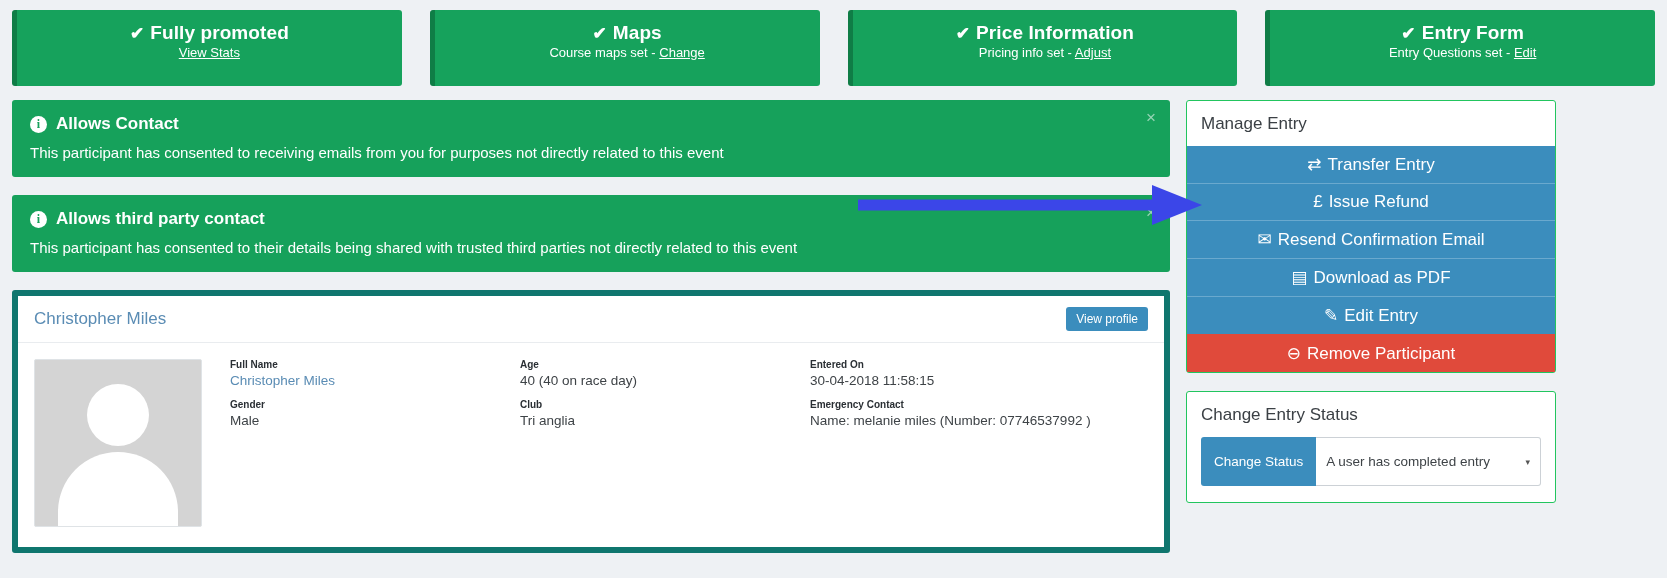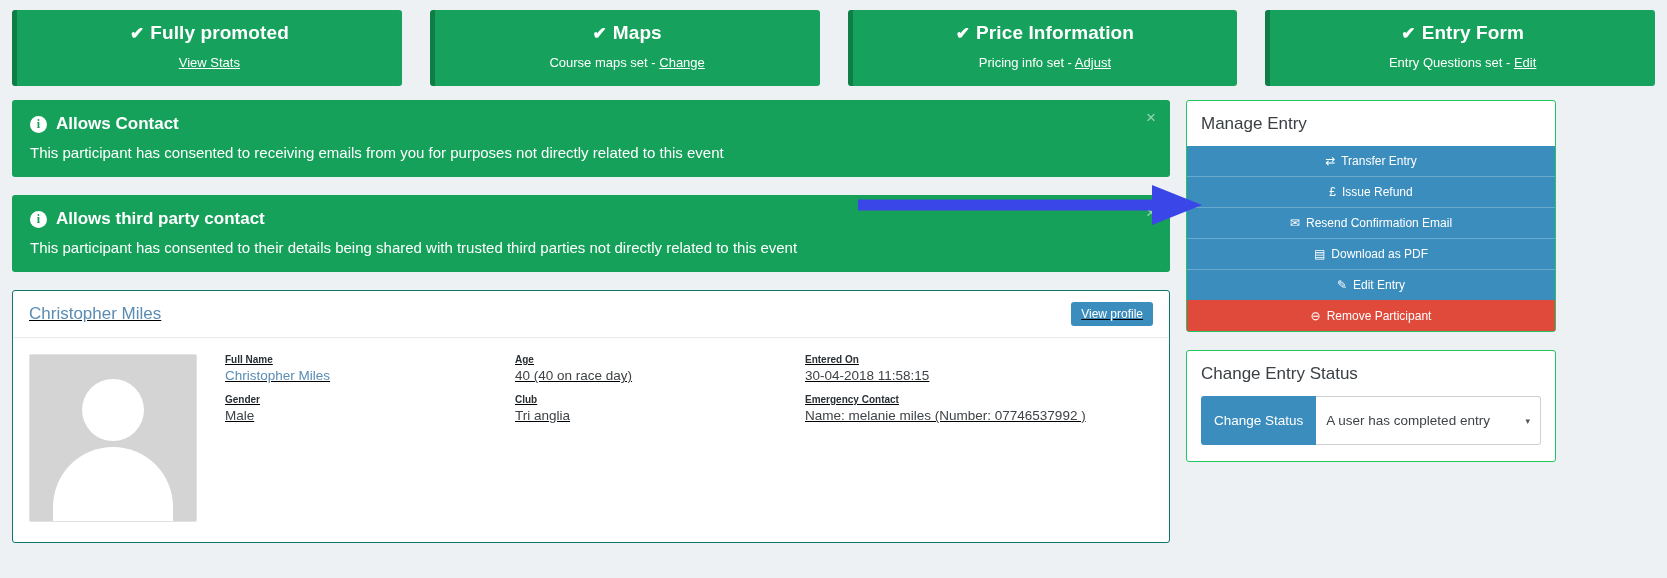--- a/index.html
+++ b/index.html
@@ -27,21 +27,20 @@
     color: #ffffff;
     text-align: center;
     padding: 12px 8px 14px 8px;
     height: 76px;
   }
   .card-title {
     font-size: 19px;
     font-weight: bold;
     letter-spacing: .1px;
     line-height: 22px;
-    margin-bottom: 10px;
   }
   .card-title .tick { margin-right: 6px; font-size: 17px; }
   .card-sub { font-size: 13px; line-height: 16px; }
   .card-sub a, .card-sub .lnk {
     color: #ffffff; text-decoration: underline; cursor: pointer;
   }
 
   
   .body-wrap { display: flex; padding: 0 12px; gap: 16px; margin-top: 14px; }
   .col-left { width: 1158px; flex: 0 0 1158px; }
@@ -69,23 +68,22 @@
   }
   .info-circle {
     display: inline-block; width: 17px; height: 17px; border-radius: 50%;
     background: #fff; color: #16a15b; font-size: 12px; font-weight: bold;
     text-align: center; line-height: 17px; font-family: "Liberation Serif", serif;
   }
 
   
   .panel {
     background: #fff;
-    border: 1px solid #0f766e;
+    border: 6px solid #0f766e;
     border-radius: 3px;
-    text-decoration: underline;
   }
   .panel-head {
     display: flex; align-items: center; justify-content: space-between;
     padding: 11px 16px 11px 16px;
     border-bottom: 1px solid #e9ecef;
   }
   .panel-title { color: #5a8cb4; font-size: 17px; }
   .btn-profile {
     background: #3b8dbd; color: #fff; border: none; border-radius: 3px;
     font-size: 12px; padding: 5px 10px; cursor: pointer;
@@ -116,21 +114,21 @@
   
   .side-panel {
     background: #fff; border: 1px solid #22c55e; border-radius: 3px;
     margin-bottom: 18px;
   }
   .side-title { font-size: 17px; color: #3b4045; padding: 13px 14px 12px 14px; }
   .side-btns { display: flex; flex-direction: column; }
   .sbtn {
     background: #3b8dbd; color: #fff; border: none;
     border-top: 1px solid #6aa9ce;
-    font-size: 12px; padding: 8px 6px; text-align: center; cursor: pointer;
+    font-size: 17px; padding: 8px 6px; text-align: center; cursor: pointer;
     font-family: "Liberation Sans", sans-serif;
   }
   .sbtn:first-child { border-top: none; }
   .sbtn.danger { background: #e04a3b; border-top: 1px solid #e04a3b; }
   .sbtn .gi { margin-right: 6px; }
   .status-row { display: flex; padding: 0 14px 16px 14px; }
   .btn-change {
     background: #3b8dbd; color: #fff; border: none;
     font-size: 13.5px; padding: 17px 13px; border-radius: 3px 0 0 3px;
     cursor: pointer; font-family: "Liberation Sans", sans-serif; white-space: nowrap;

